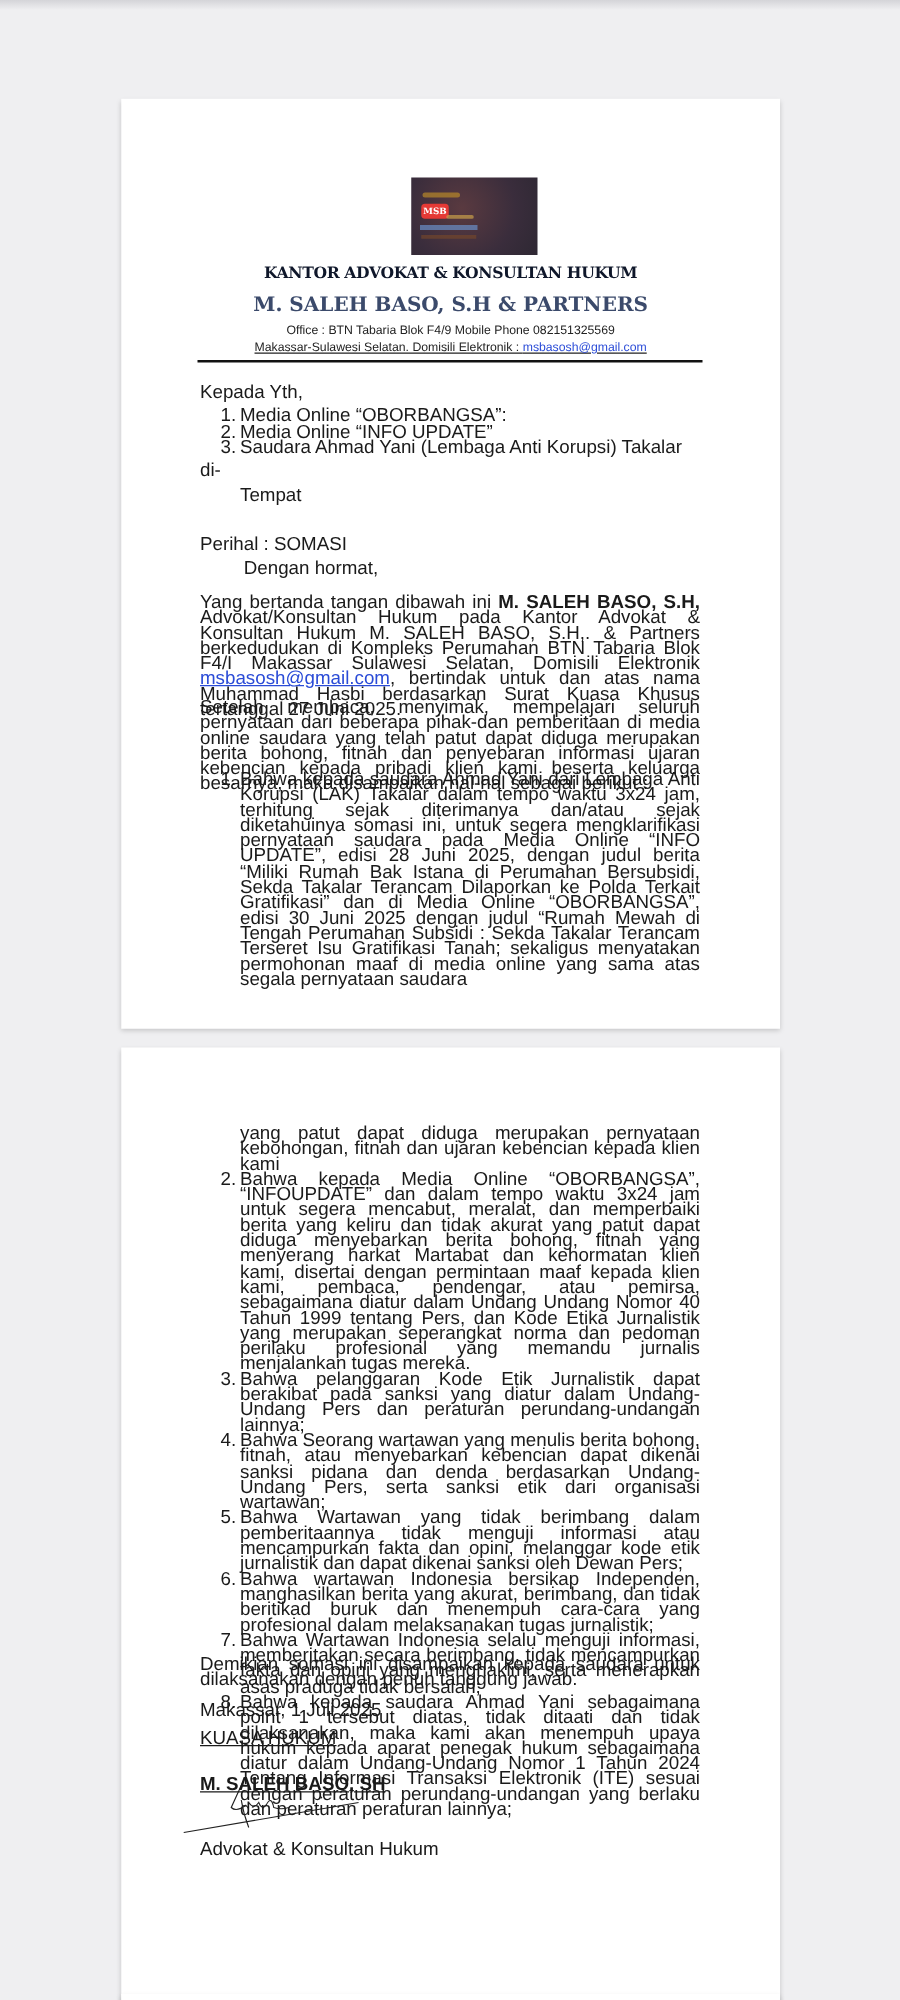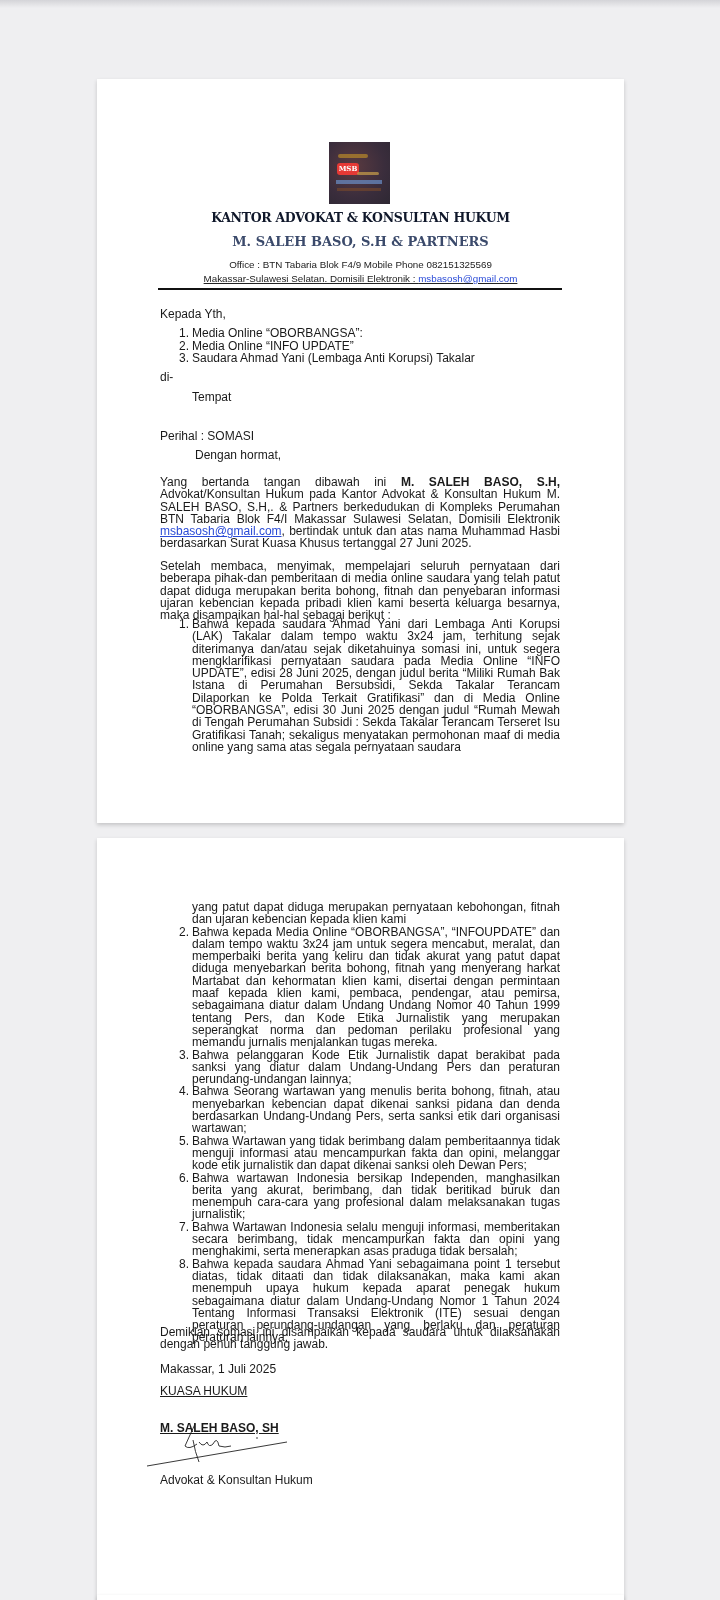--- a/index.html
+++ b/index.html
@@ -15,41 +15,42 @@
       background: linear-gradient(#d4d4d8, rgba(239,239,241,0));
     }
     .page {
       position: absolute; left: 97px; width: 527px; background: #fff;
       box-shadow: 0 2px 4px rgba(0,0,0,0.18);
     }
     .p1 { top: 79px; height: 744px; }
     .p2 { top: 838px; height: 952px; }
     .p3 { top: 1595px; height: 20px; }
     .content {
-      position: absolute; left: 63px; width: 400px; font-size: 12px; line-height: 12.6px;
+      position: absolute; left: 63px; width: 400px; font-size: 15px; line-height: 12.6px;
     }
     .logo {
       position: absolute; left: 232px; top: 63px; width: 61px; height: 62px;
       background: radial-gradient(circle at 40% 40%, #5a3a40 0%, #3a2d3c 60%, #2e2833 100%);
+      padding-left: 40px;
     }
     .logo .msb {
       position: absolute; left: 8px; top: 21px; width: 22px; height: 12px;
       background: #e53935; border-radius: 3px; color: #fff; font-size: 7px; line-height: 12px;
       text-align: center; font-weight: bold; font-family: "DejaVu Serif", serif;
     }
     .logo .gold1 { position: absolute; left: 9px; top: 12px; width: 30px; height: 4px; background: #b8892a; opacity: .7; border-radius: 2px; }
     .logo .gold2 { position: absolute; left: 28px; top: 30px; width: 22px; height: 3px; background: #c9a04a; opacity: .7; border-radius: 2px; }
     .logo .bar { position: absolute; left: 7px; top: 38px; width: 46px; height: 4px; background: #6a8fc8; opacity: .7; }
     .logo .glow { position: absolute; left: 8px; top: 46px; width: 44px; height: 3px; background: #7a4a2a; opacity: .6; }
     .firm {
       position: absolute; left: 0; width: 527px; text-align: center;
       font-family: "DejaVu Serif", serif; font-weight: bold;
     }
     .firm1 { top: 131px; font-size: 12.5px; color: #0f172a; letter-spacing: -0.3px; }
-    .firm2 { top: 155px; font-size: 13px; color: #3b4a6b; }
+    .firm2 { top: 155px; font-size: 16px; color: #3b4a6b; }
     .office { position: absolute; left: 0; width: 527px; text-align: center; top: 180px; font-size: 9.8px; color: #222; }
     .office2 { top: 194px; text-decoration: underline; }
     .office2 .mail { color: #2a4bd7; }
     .rule { position: absolute; left: 61px; width: 404px; top: 209px; height: 2px; background: #111; }
     p { margin: 0; }
     .just { text-align: justify; text-align-last: auto; }
     .num { position: absolute; left: -17px; width: 14px; text-align: right; }
     .item { position: relative; margin-left: 32px; }
     .bold { font-weight: bold; }
     .link { color: #2a4bd7; text-decoration: underline; }

